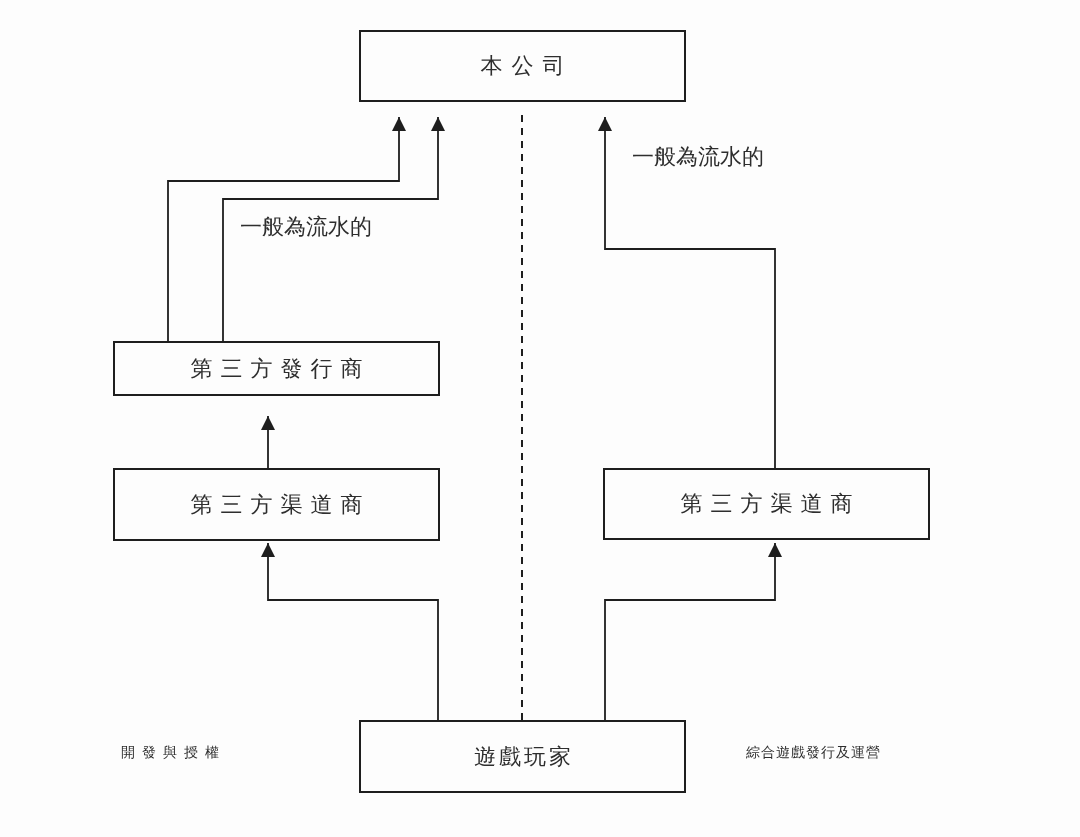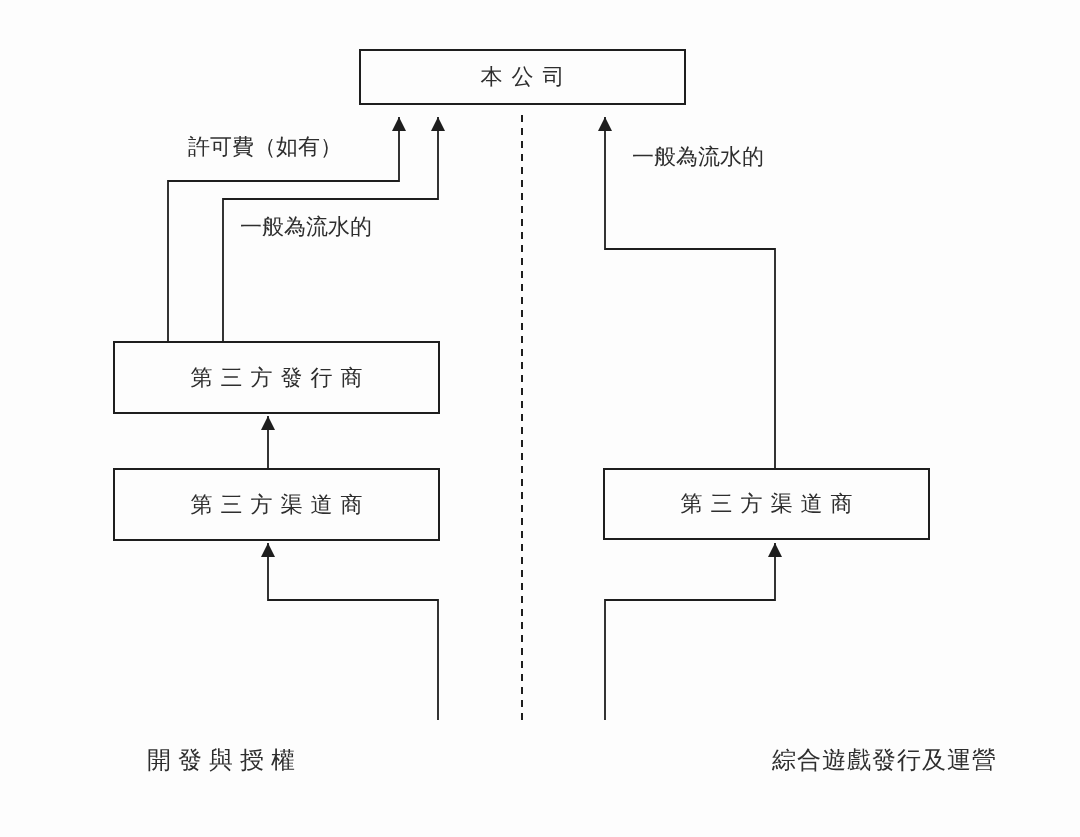--- a/index.html
+++ b/index.html
@@ -40,23 +40,22 @@
   .ls8  { letter-spacing: 8px;  text-indent: 8px; }
   .ls3  { letter-spacing: 3px;  text-indent: 3px; }
   .annotation {
     position: absolute;
     font-size: 22px;
     line-height: 29px;
     white-space: nowrap;
   }
   .footer-label {
     position: absolute;
-    font-size: 24px;
+    font-size: 14px;
     white-space: nowrap;
-    margin-left: 26px;
   }
   .ls7 { letter-spacing: 7px; }
   .ls1 { letter-spacing: 1px; }
 </style>
 </head>
 <body>
 
 <div class="canvas">
 
   <svg class="wires" viewBox="0 0 1080 837">
@@ -68,38 +67,40 @@
 
     <path class="wire" d="M168 341 V181 H399 V117" marker-end="url(#arrow)"></path>
     <path class="wire" d="M223 341 V199 H438 V117" marker-end="url(#arrow)"></path>
     <path class="wire" d="M775 468 V249 H605 V117" marker-end="url(#arrow)"></path>
     <path class="wire" d="M268 468 V416" marker-end="url(#arrow)"></path>
     <path class="wire" d="M438 720 V600 H268 V543" marker-end="url(#arrow)"></path>
     <path class="wire" d="M605 720 V600 H775 V543" marker-end="url(#arrow)"></path>
     <path class="wire dashed" d="M522 115 V720"></path>
   </svg>
 
-  <div class="node" style="left:359px; top:49px; width:327px; height:56px">
+  <div class="node" style="left:359px; top:30px; width:327px; height:72px">
     <span class="ls9">本公司</span>
   </div>
 
-  <div class="node" style="left:113px; top:341px; width:327px; height:73px">
+  <div class="node" style="left:113px; top:341px; width:327px; height:55px">
     <span class="ls8">第三方發行商</span>
   </div>
 
   <div class="node" style="left:113px; top:468px; width:327px; height:73px">
     <span class="ls8">第三方渠道商</span>
   </div>
 
   <div class="node" style="left:603px; top:468px; width:327px; height:72px">
     <span class="ls8">第三方渠道商</span>
   </div>
 
+  <div class="node" style="left:359px; top:720px; width:327px; height:73px">
+    <span class="ls3">遊戲玩家</span>
+  </div>
 
-  <div class="annotation" style="left:188px; top:132px">許可費（如有）</div>
 
   <div class="annotation" style="left:240px; top:212px">
     <div>一般為流水的</div>
   </div>
 
   <div class="annotation" style="left:632px; top:142px">
     <div>一般為流水的</div>
   </div>
 
   <div class="footer-label ls7" style="left:121px; top:744px">開發與授權</div>

